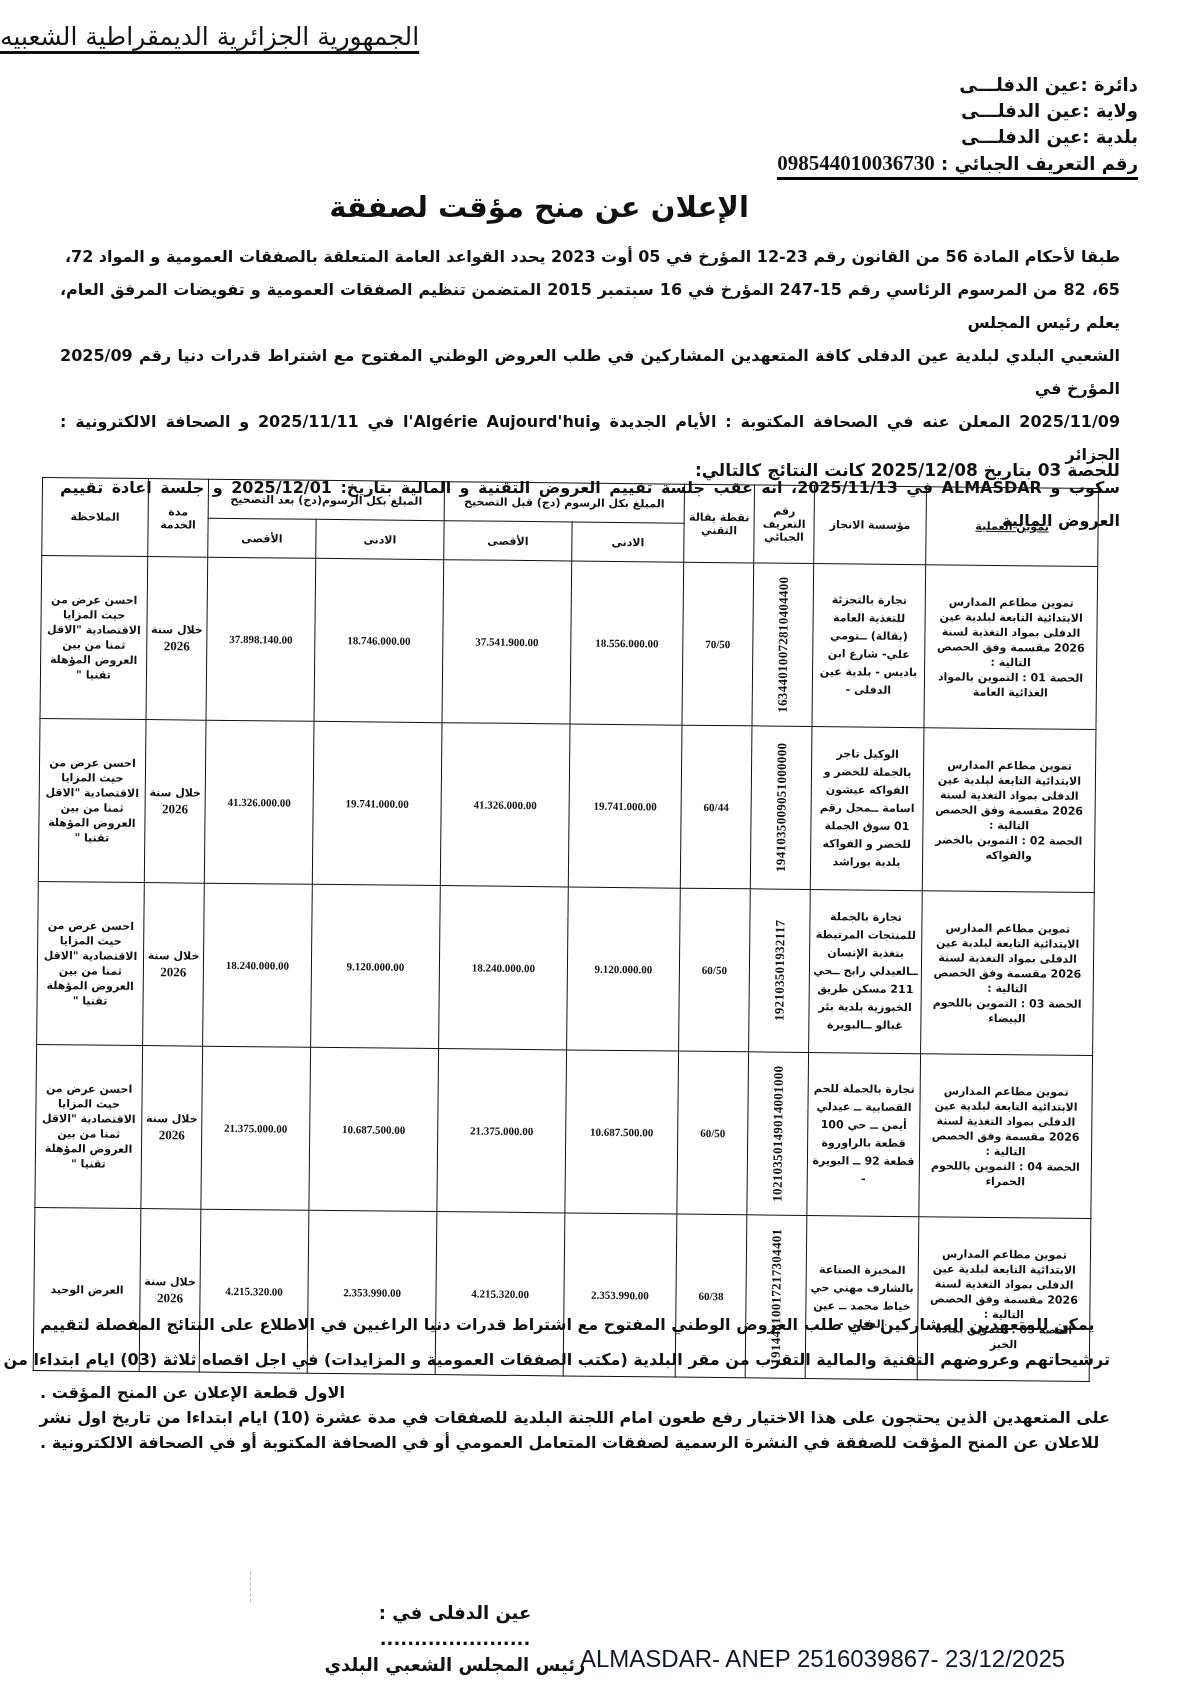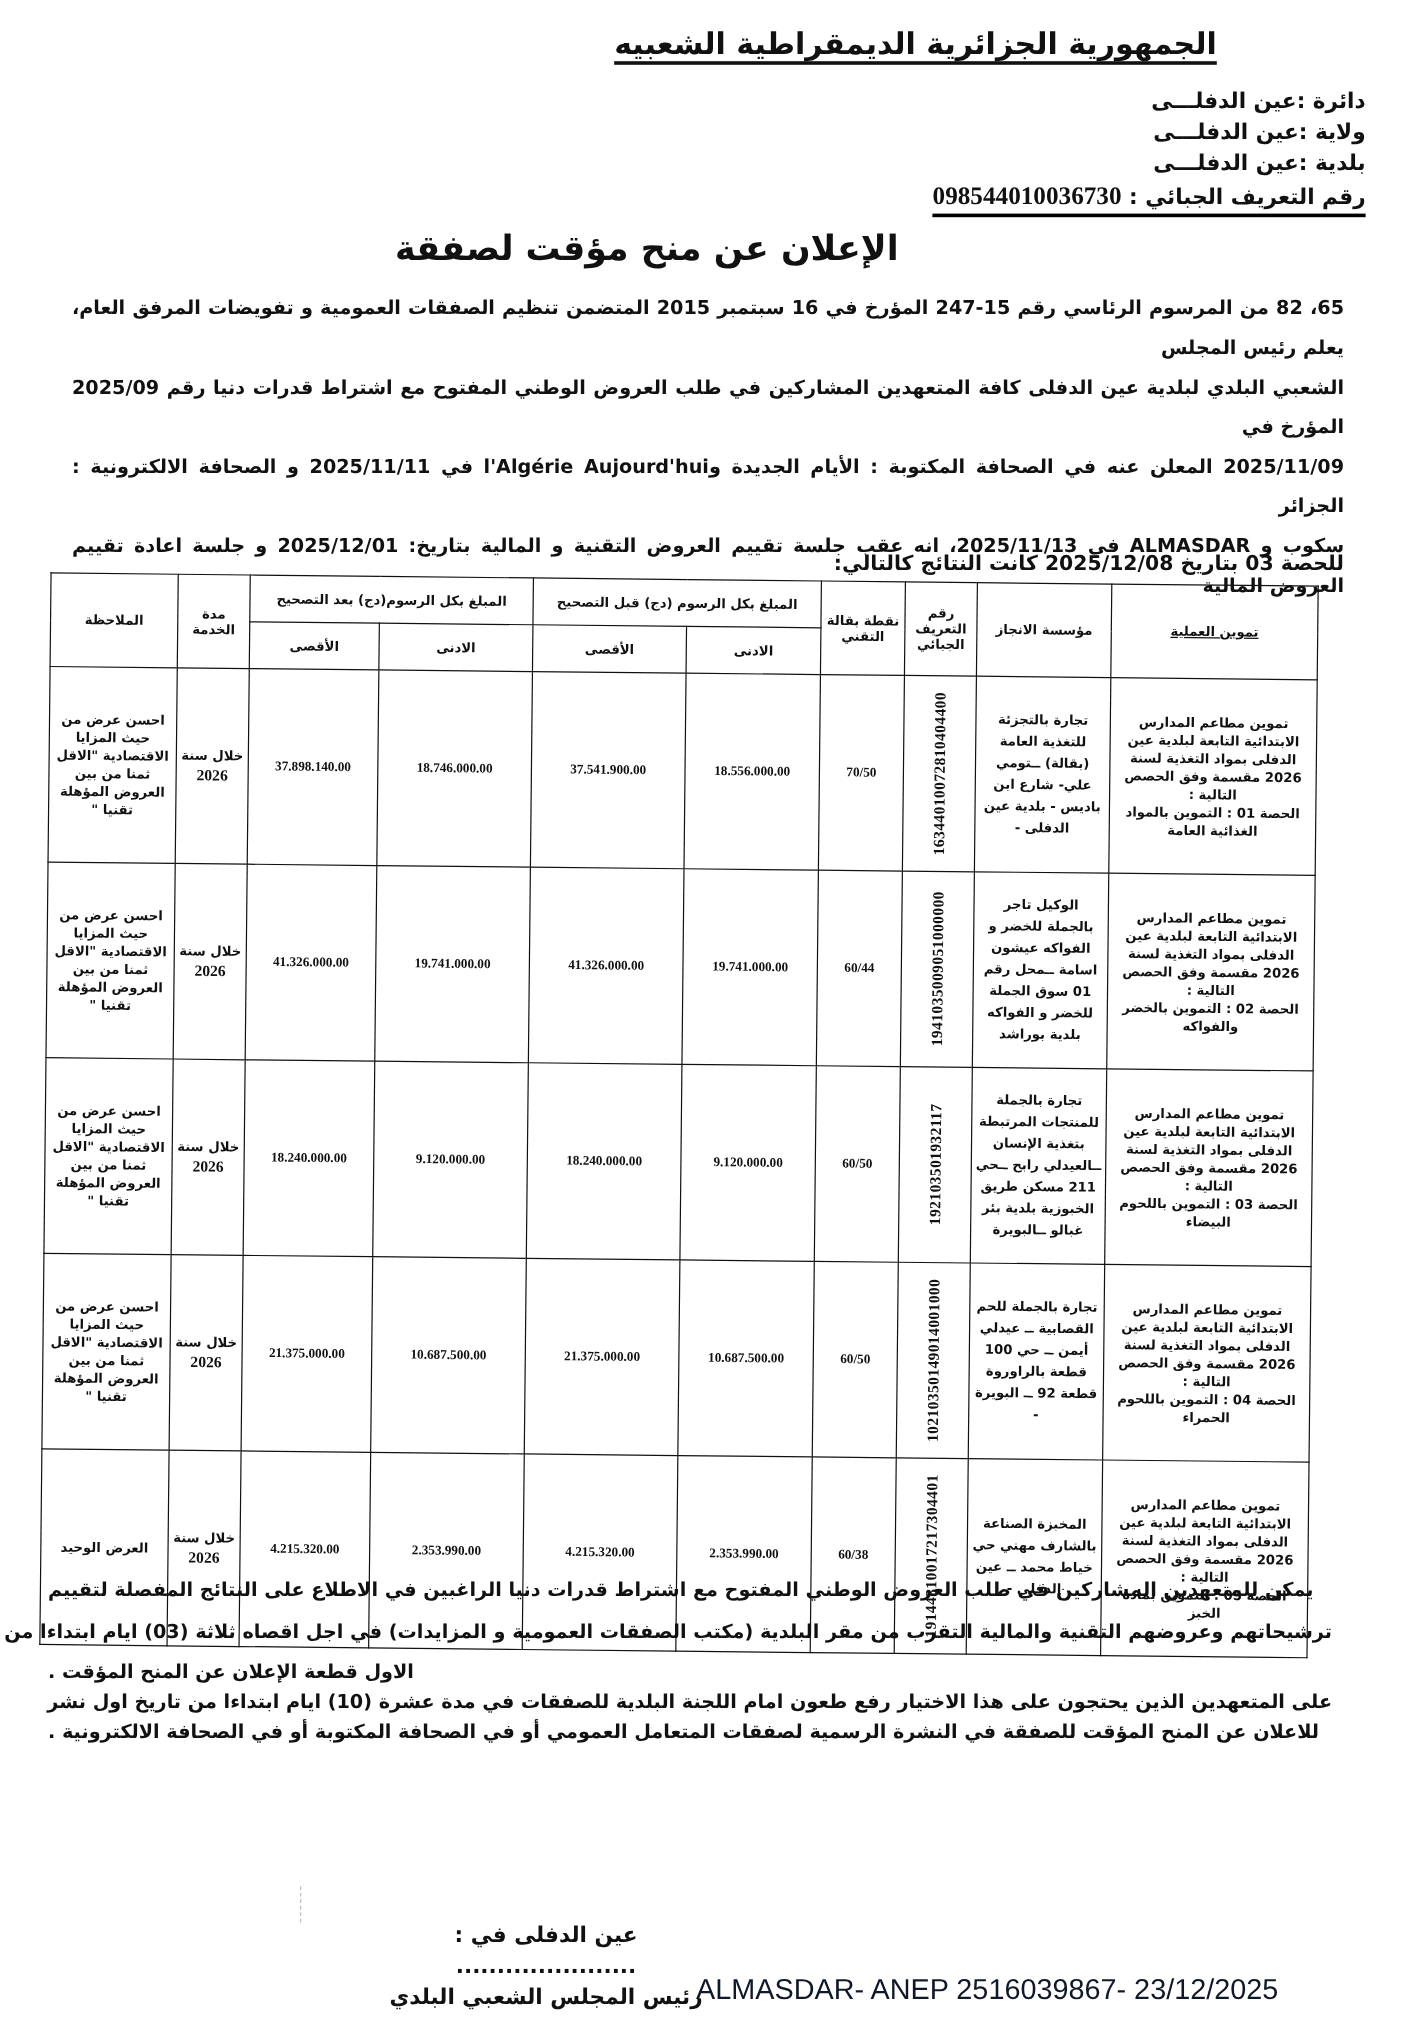--- a/index.html
+++ b/index.html
@@ -2,22 +2,22 @@
 <html><head>
 <meta charset="utf-8">
 <style>
   html, body { margin: 0; padding: 0; background: #ffffff; }
   body {
     width: 1190px; height: 1682px; position: relative; overflow: hidden;
     font-family: "DejaVu Sans", sans-serif; color: #111;
   }
   .rtl { direction: rtl; }
   .republic {
-    position: absolute; top: 22px; left: 0; width: 1014px; text-align: right;
-    font-size: 25px; font-weight: bold;
+    position: absolute; top: 22px; left: 0; width: 1014px; text-align: left;
+    font-size: 25px; font-weight: normal;
   }
   .republic span { text-decoration: underline; text-decoration-thickness: 3px; text-underline-offset: 6px; }
   .admin { position: absolute; right: 52px; top: 72px; width: 520px; font-weight: bold; font-size: 18px; line-height: 26px; text-align: right; }
   .admin .row { white-space: nowrap; }
   .admin .taxid { border-bottom: 3px solid #000; display: inline-block; }
   .admin .taxid b { font-family: "Liberation Serif", serif; font-size: 21px; margin-top: 24px; }
   .title {
     position: absolute; top: 190px; left: 0; width: 1078px; text-align: center;
     font-size: 29px; font-weight: bold;
   }
@@ -67,20 +67,21 @@
 <div class="admin rtl">
   <div class="row"><span>دائرة :</span><span>عين الدفلـــى</span></div>
   <div class="row"><span>ولاية :</span><span>عين الدفلـــى</span></div>
   <div class="row"><span>بلدية :</span><span>عين الدفلـــى</span></div>
   <div class="row"><span class="taxid"><span>رقم التعريف الجبائي :</span> <b>098544010036730</b></span></div>
 </div>
 
 <div class="title rtl">الإعلان عن منح مؤقت لصفقة</div>
 
 <div class="intro rtl">
+  <div>طبقا لأحكام المادة 56 من القانون رقم 23-12 المؤرخ في 05 أوت 2023 يحدد القواعد العامة المتعلقة بالصفقات العمومية و المواد 72،</div>
   <div>65، 82 من المرسوم الرئاسي رقم 15-247 المؤرخ في 16 سبتمبر 2015 المتضمن تنظيم الصفقات العمومية و تفويضات المرفق العام، يعلم رئيس المجلس</div>
   <div>الشعبي البلدي لبلدية عين الدفلى كافة المتعهدين المشاركين في طلب العروض الوطني المفتوح مع اشتراط قدرات دنيا رقم 2025/09 المؤرخ في</div>
   <div>2025/11/09 المعلن عنه في الصحافة المكتوبة : الأيام الجديدة وl'Algérie Aujourd'hui في 2025/11/11 و الصحافة الالكترونية : الجزائر</div>
   <div>سكوب و ALMASDAR في 2025/11/13، انه عقب جلسة تقييم العروض التقنية و المالية بتاريخ: 2025/12/01 و جلسة اعادة تقييم العروض المالية</div>
 </div>
 <div class="intro-last rtl">للحصة 03 بتاريخ 2025/12/08 كانت النتائج كالتالي:</div>
 
 <table class="results">
   <colgroup>
     <col style="width:172px">

